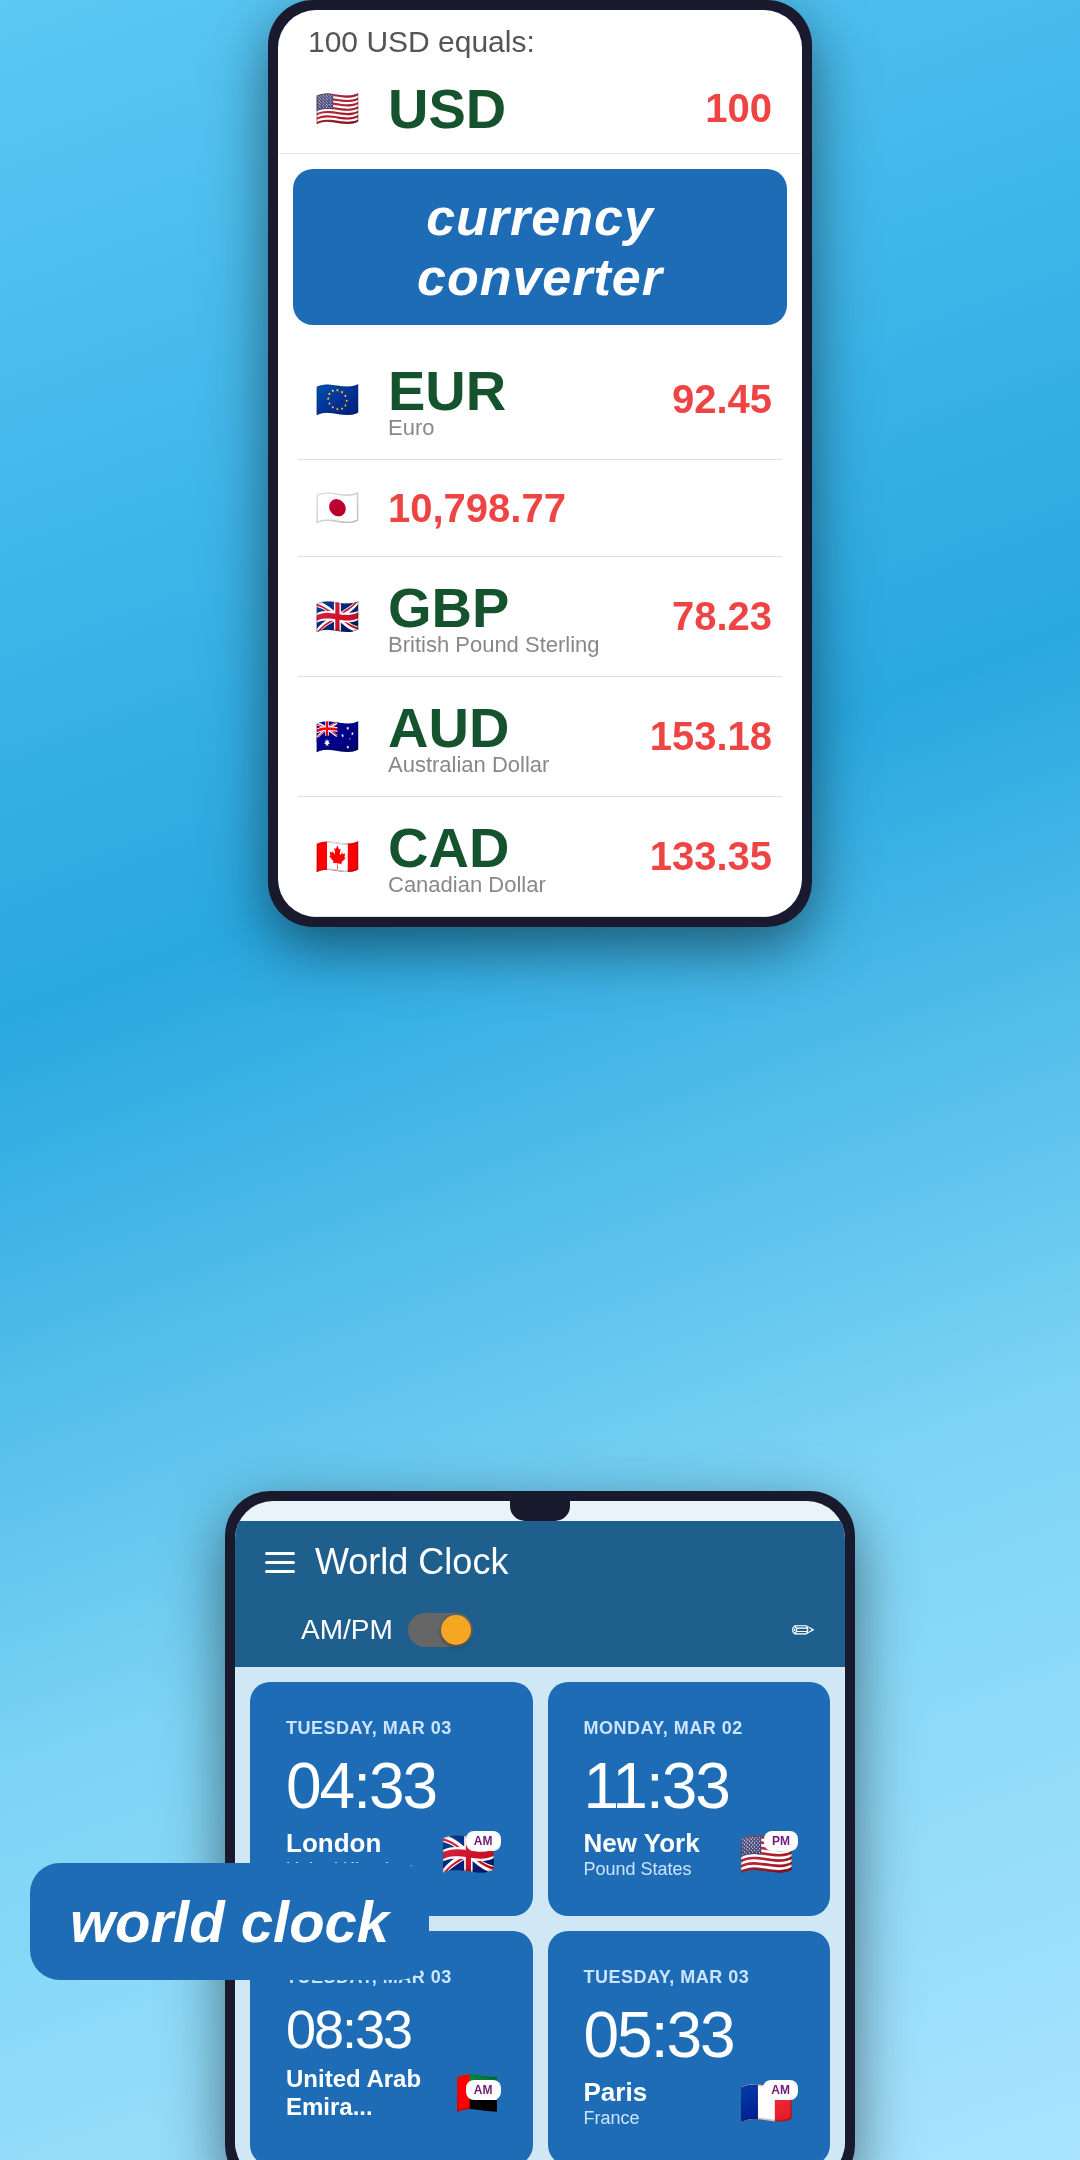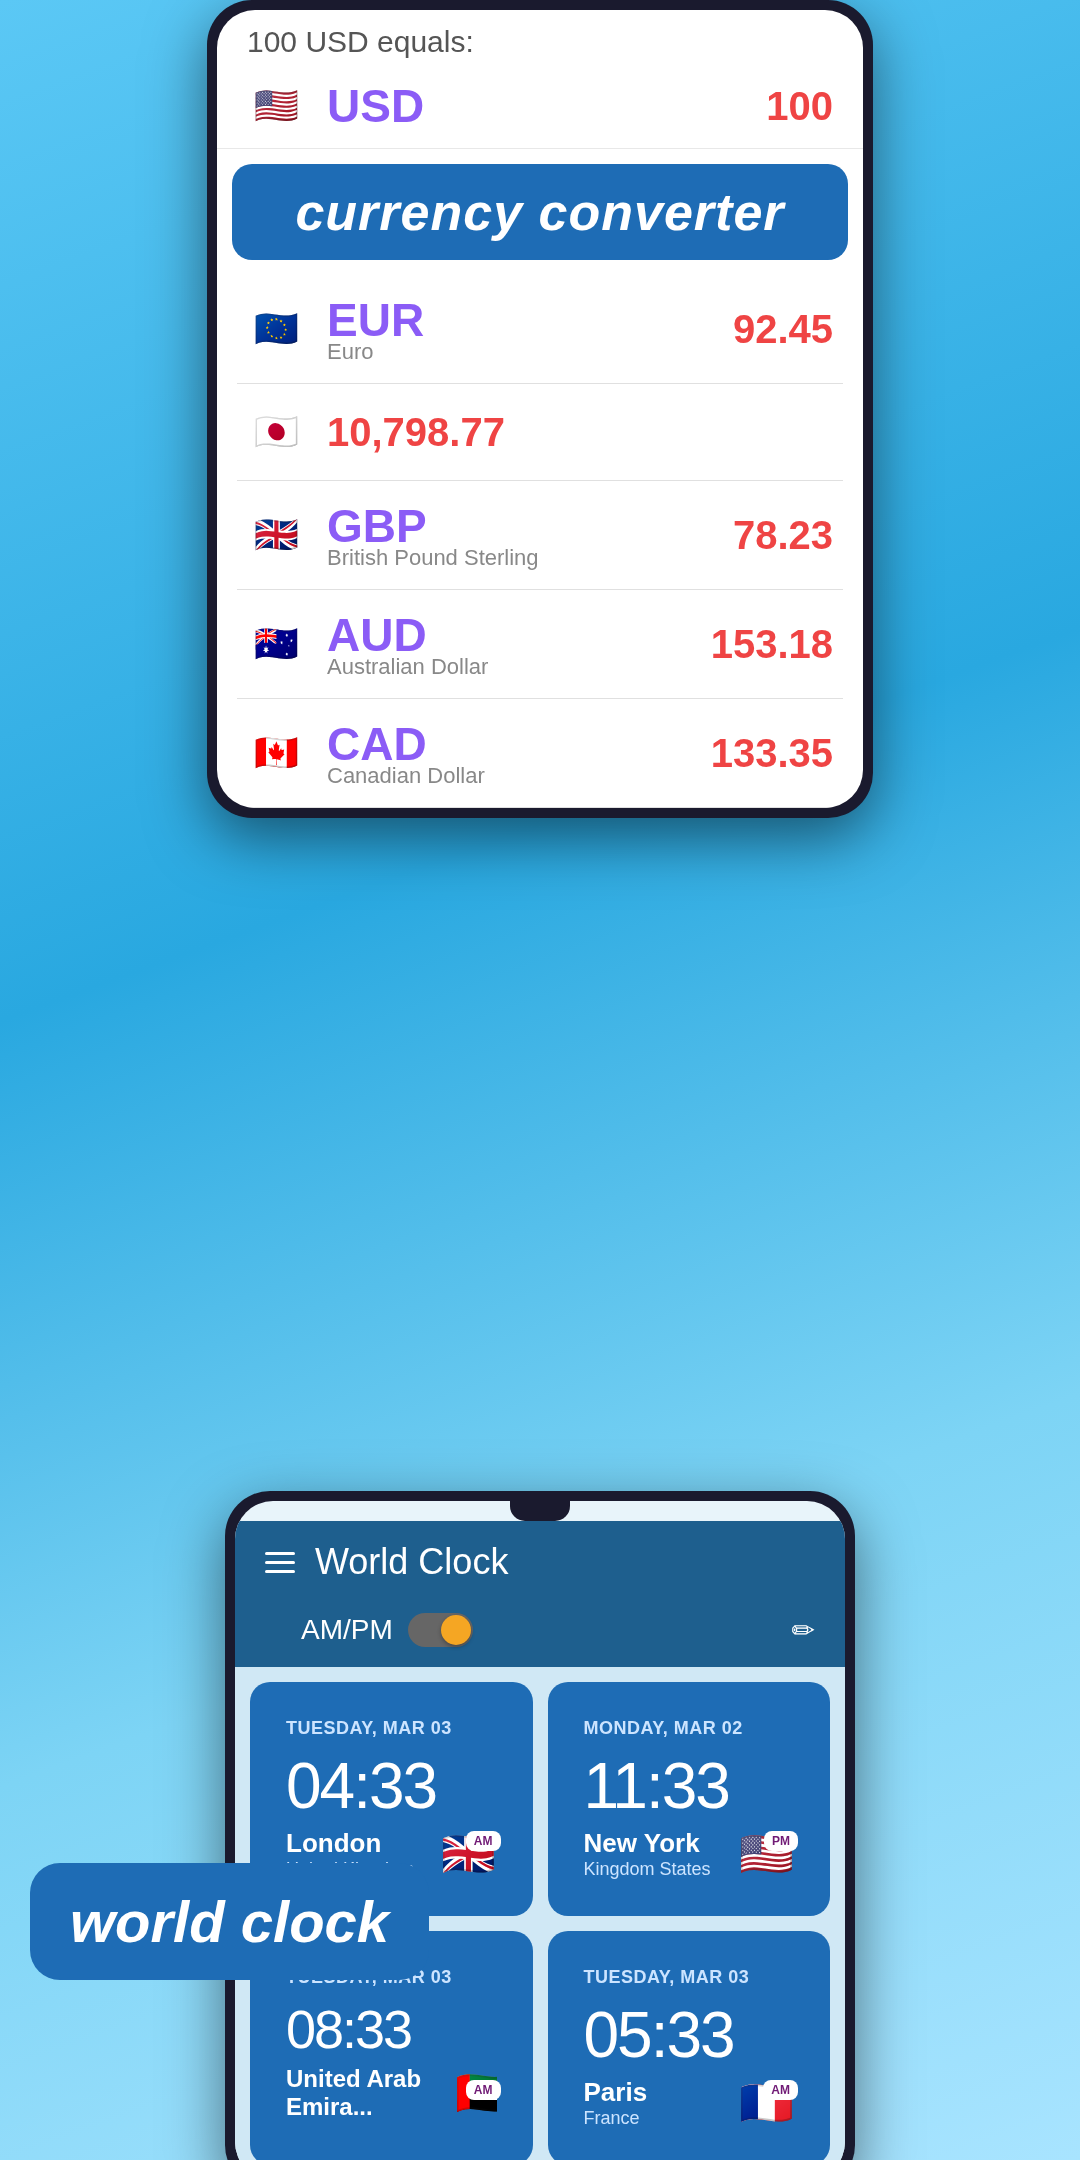--- a/index.html
+++ b/index.html
@@ -11,21 +11,21 @@
       overflow: hidden;
       position: relative;
     }
 
     
     .phone-top {
       position: absolute;
       top: 0;
       left: 50%;
       transform: translateX(-50%);
-      width: 666px;
+      width: 544px;
       background: #1a1a2e;
       border-radius: 45px;
       padding: 10px;
       box-shadow: 0 20px 60px rgba(0,0,0,0.5);
     }
 
     .phone-top-screen {
       background: white;
       border-radius: 38px;
       overflow: hidden;
@@ -66,22 +66,22 @@
       overflow: hidden;
       margin-right: 20px;
       flex-shrink: 0;
       display: flex;
       align-items: center;
       justify-content: center;
       font-size: 36px;
     }
 
     .currency-code {
-      color: #8b5cf6;
-      font-size: 46px;
+      color: #14532d;
+      font-size: 56px;
       font-weight: 700;
       flex: 1;
     }
 
     .currency-name {
       color: #888;
       font-size: 22px;
       margin-top: -8px;
     }
 
@@ -399,21 +399,21 @@
         </div>
       </div>
 
       <div class="clock-card">
         <div class="card-date">MONDAY, MAR 02</div>
         <div class="card-time">11:33</div>
         <div class="ampm-badge">PM</div>
         <div class="card-bottom">
           <div>
             <div class="city-name">New York</div>
-            <div class="country-name">Kingdom States</div>
+            <div class="country-name">Pound States</div>
           </div>
           <div class="flag-emoji">🇺🇸</div>
         </div>
       </div>
 
       <div class="clock-card">
         <div class="card-date">TUESDAY, MAR 03</div>
         <div class="card-time" style="font-size: 54px;">08:33</div>
         <div class="ampm-badge">AM</div>
         <div class="card-bottom">

